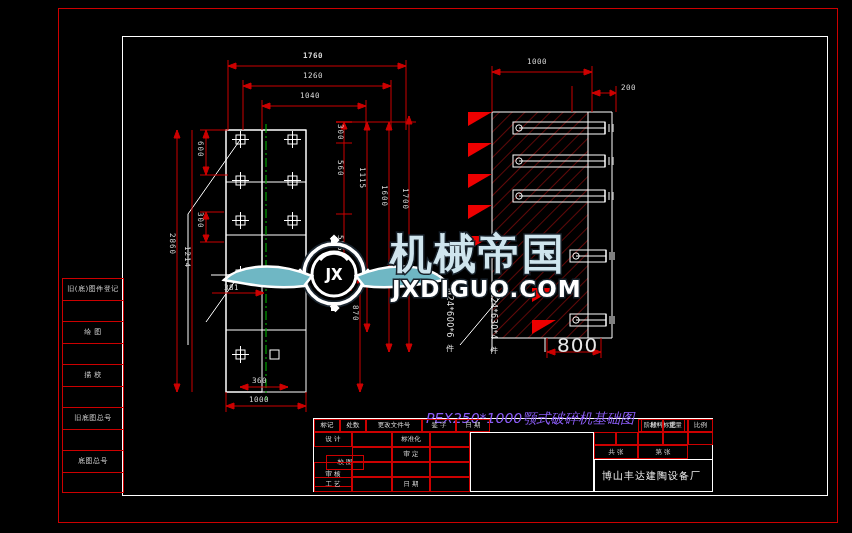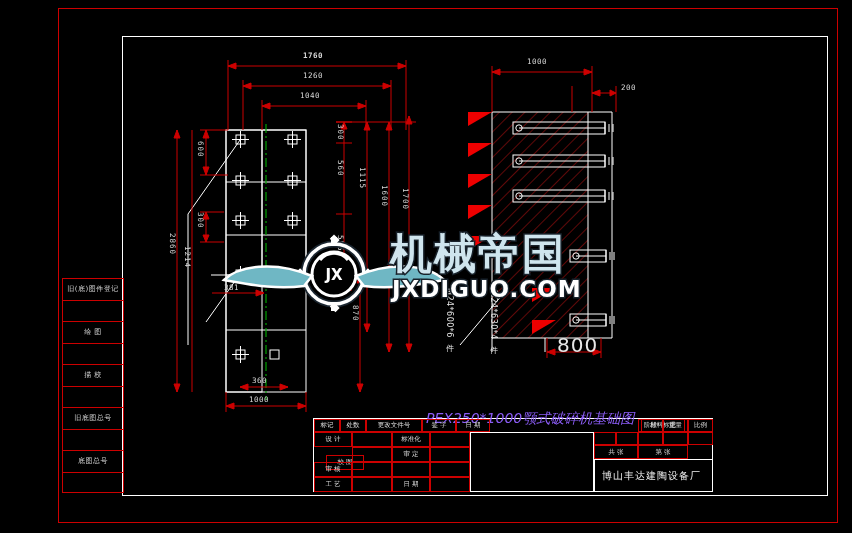--- a/index.html
+++ b/index.html
@@ -361,21 +361,21 @@
     <div class="tb-title">PEX250*1000颚式破碎机基础图</div>
 
     <div class="tcell" style="left:0px;top:0px;width:26px;height:13px;">标记</div>
     <div class="tcell" style="left:26px;top:0px;width:26px;height:13px;">处数</div>
     <div class="tcell" style="left:52px;top:0px;width:56px;height:13px;text-align:right;">更改文件号</div>
     <div class="tcell" style="left:108px;top:0px;width:34px;height:13px;">签 字</div>
     <div class="tcell" style="left:142px;top:0px;width:34px;height:13px;">日 期</div>
 
     <div class="tcell" style="left:0px;top:13px;width:38px;height:15px;">设 计</div>
     <div class="tcell" style="left:0px;top:36px;width:38px;height:15px;margin-left:12px;">校 图</div>
-    <div class="tcell" style="left:0px;top:43px;width:38px;height:15px;">审 核</div>
+    <div class="tcell" style="left:0px;top:43px;width:38px;height:25px;">审 核</div>
     <div class="tcell" style="left:0px;top:58px;width:38px;height:15px;">工 艺</div>
 
     <div class="tcell" style="left:38px;top:13px;width:40px;height:15px;"></div>
     <div class="tcell" style="left:38px;top:28px;width:40px;height:15px;"></div>
     <div class="tcell" style="left:38px;top:43px;width:40px;height:15px;"></div>
     <div class="tcell" style="left:38px;top:58px;width:40px;height:15px;"></div>
 
     <div class="tcell" style="left:78px;top:13px;width:38px;height:15px;">标准化</div>
     <div class="tcell" style="left:78px;top:28px;width:38px;height:15px;">审 定</div>
     <div class="tcell" style="left:78px;top:43px;width:38px;height:15px;"></div>

